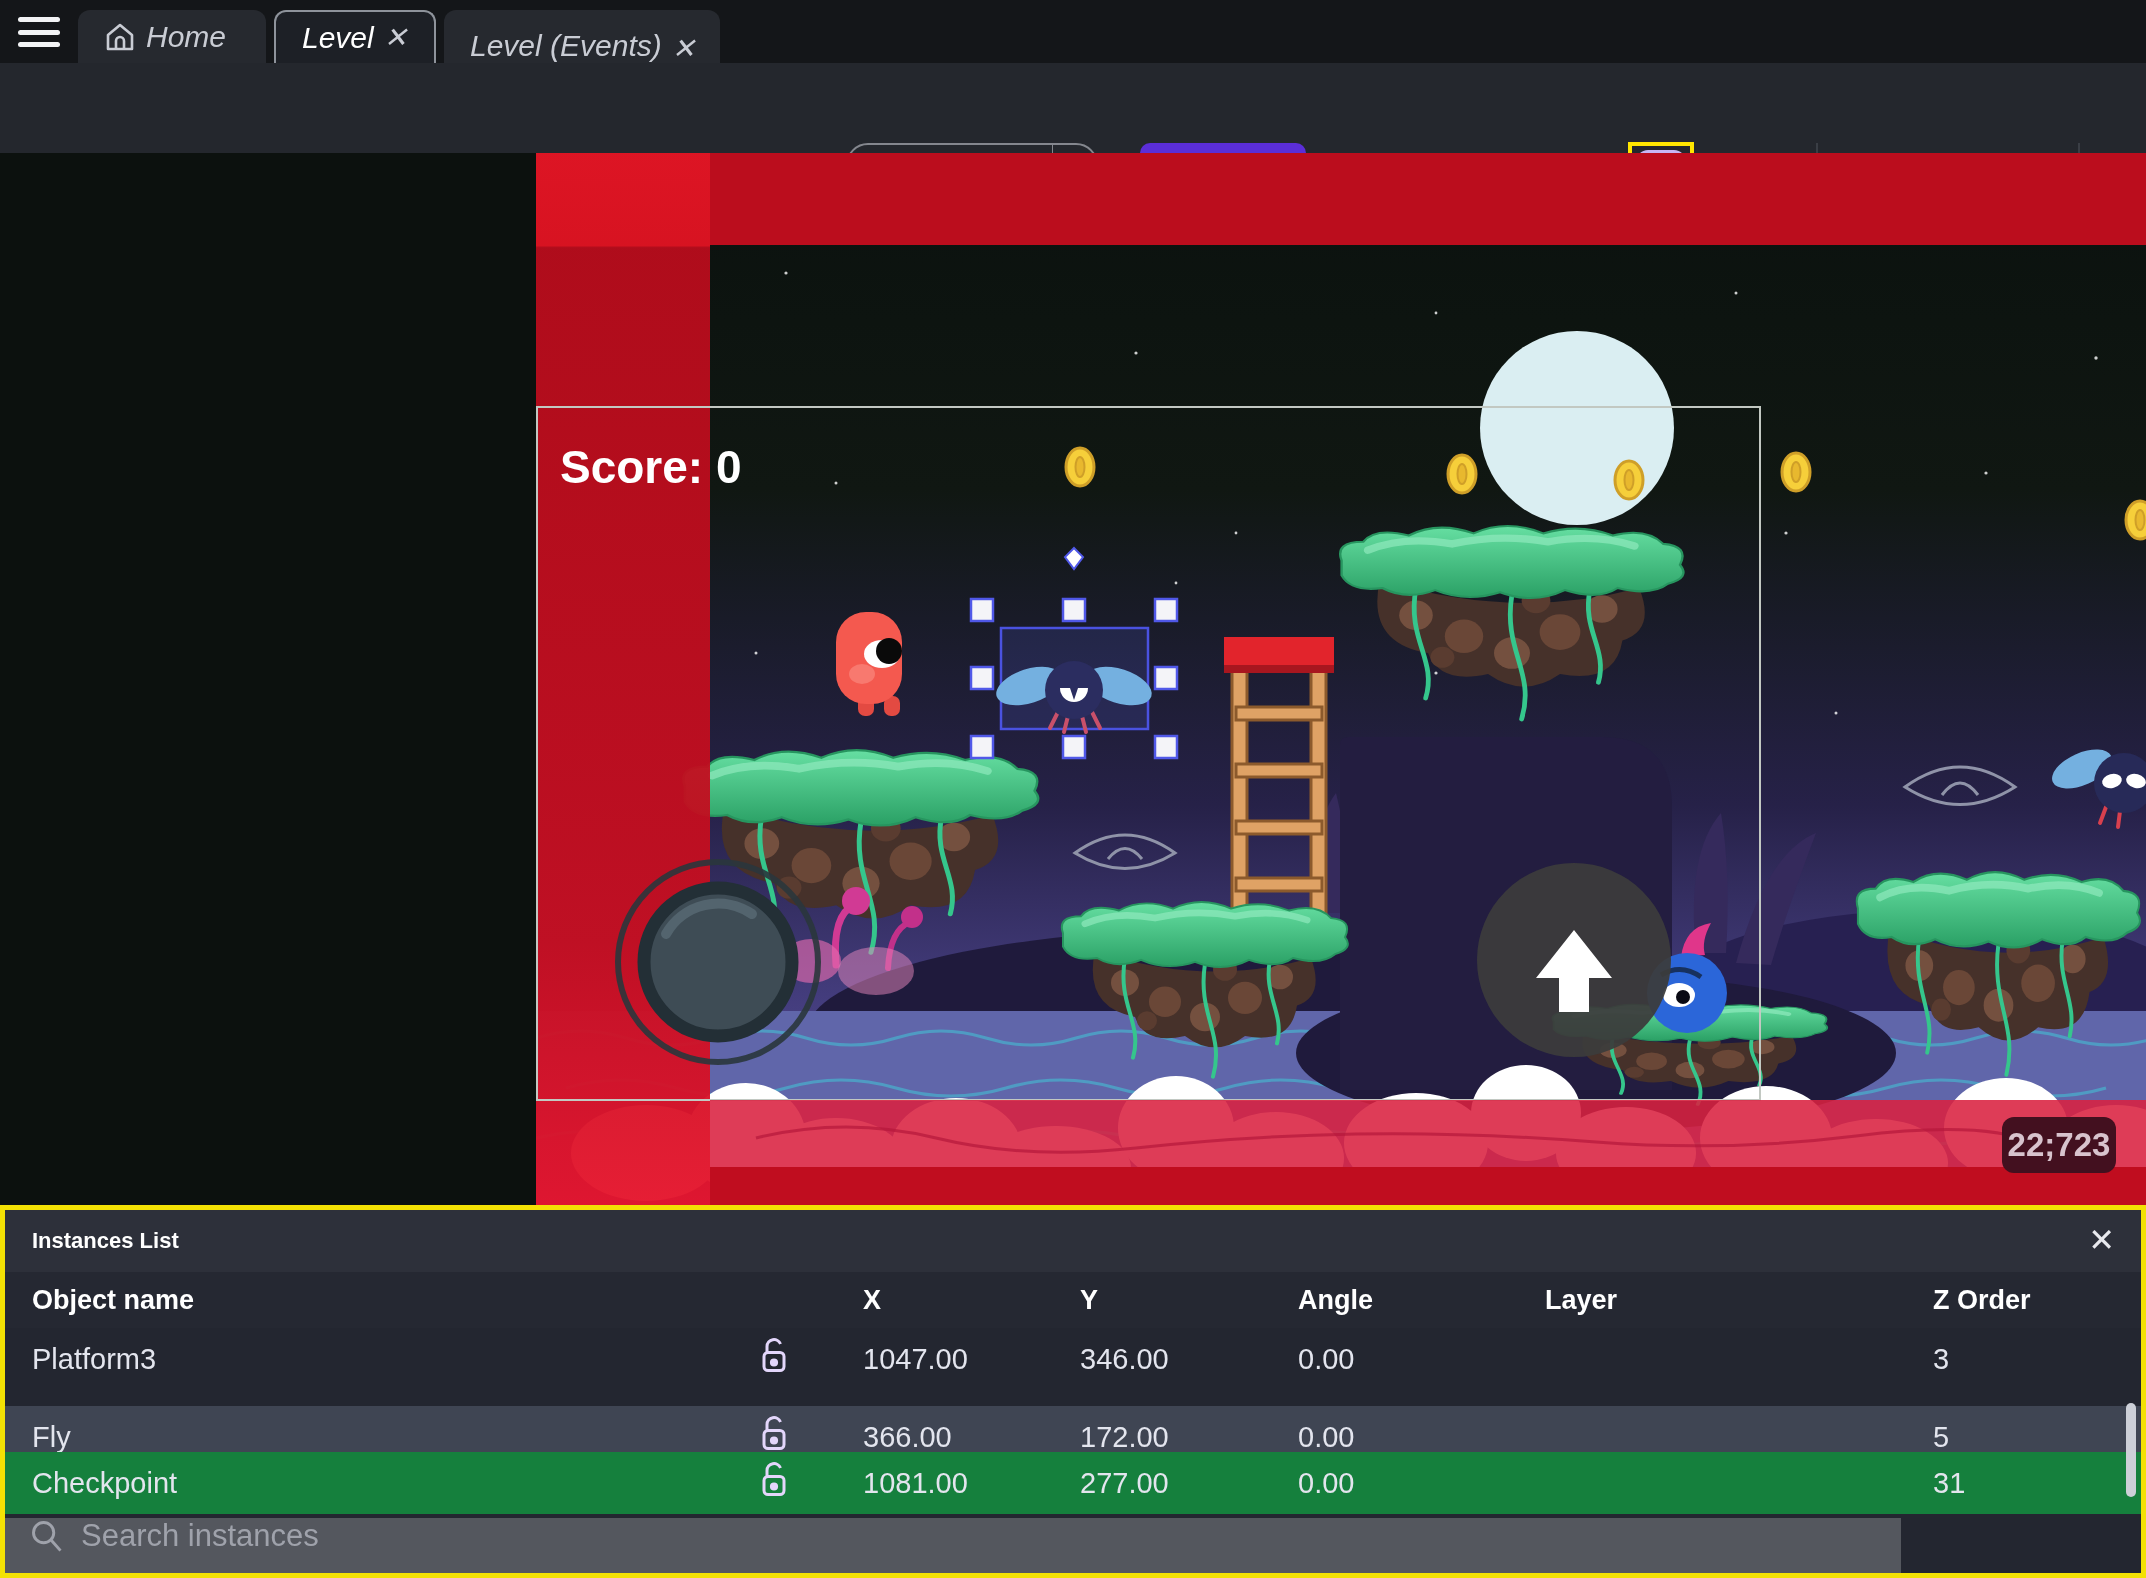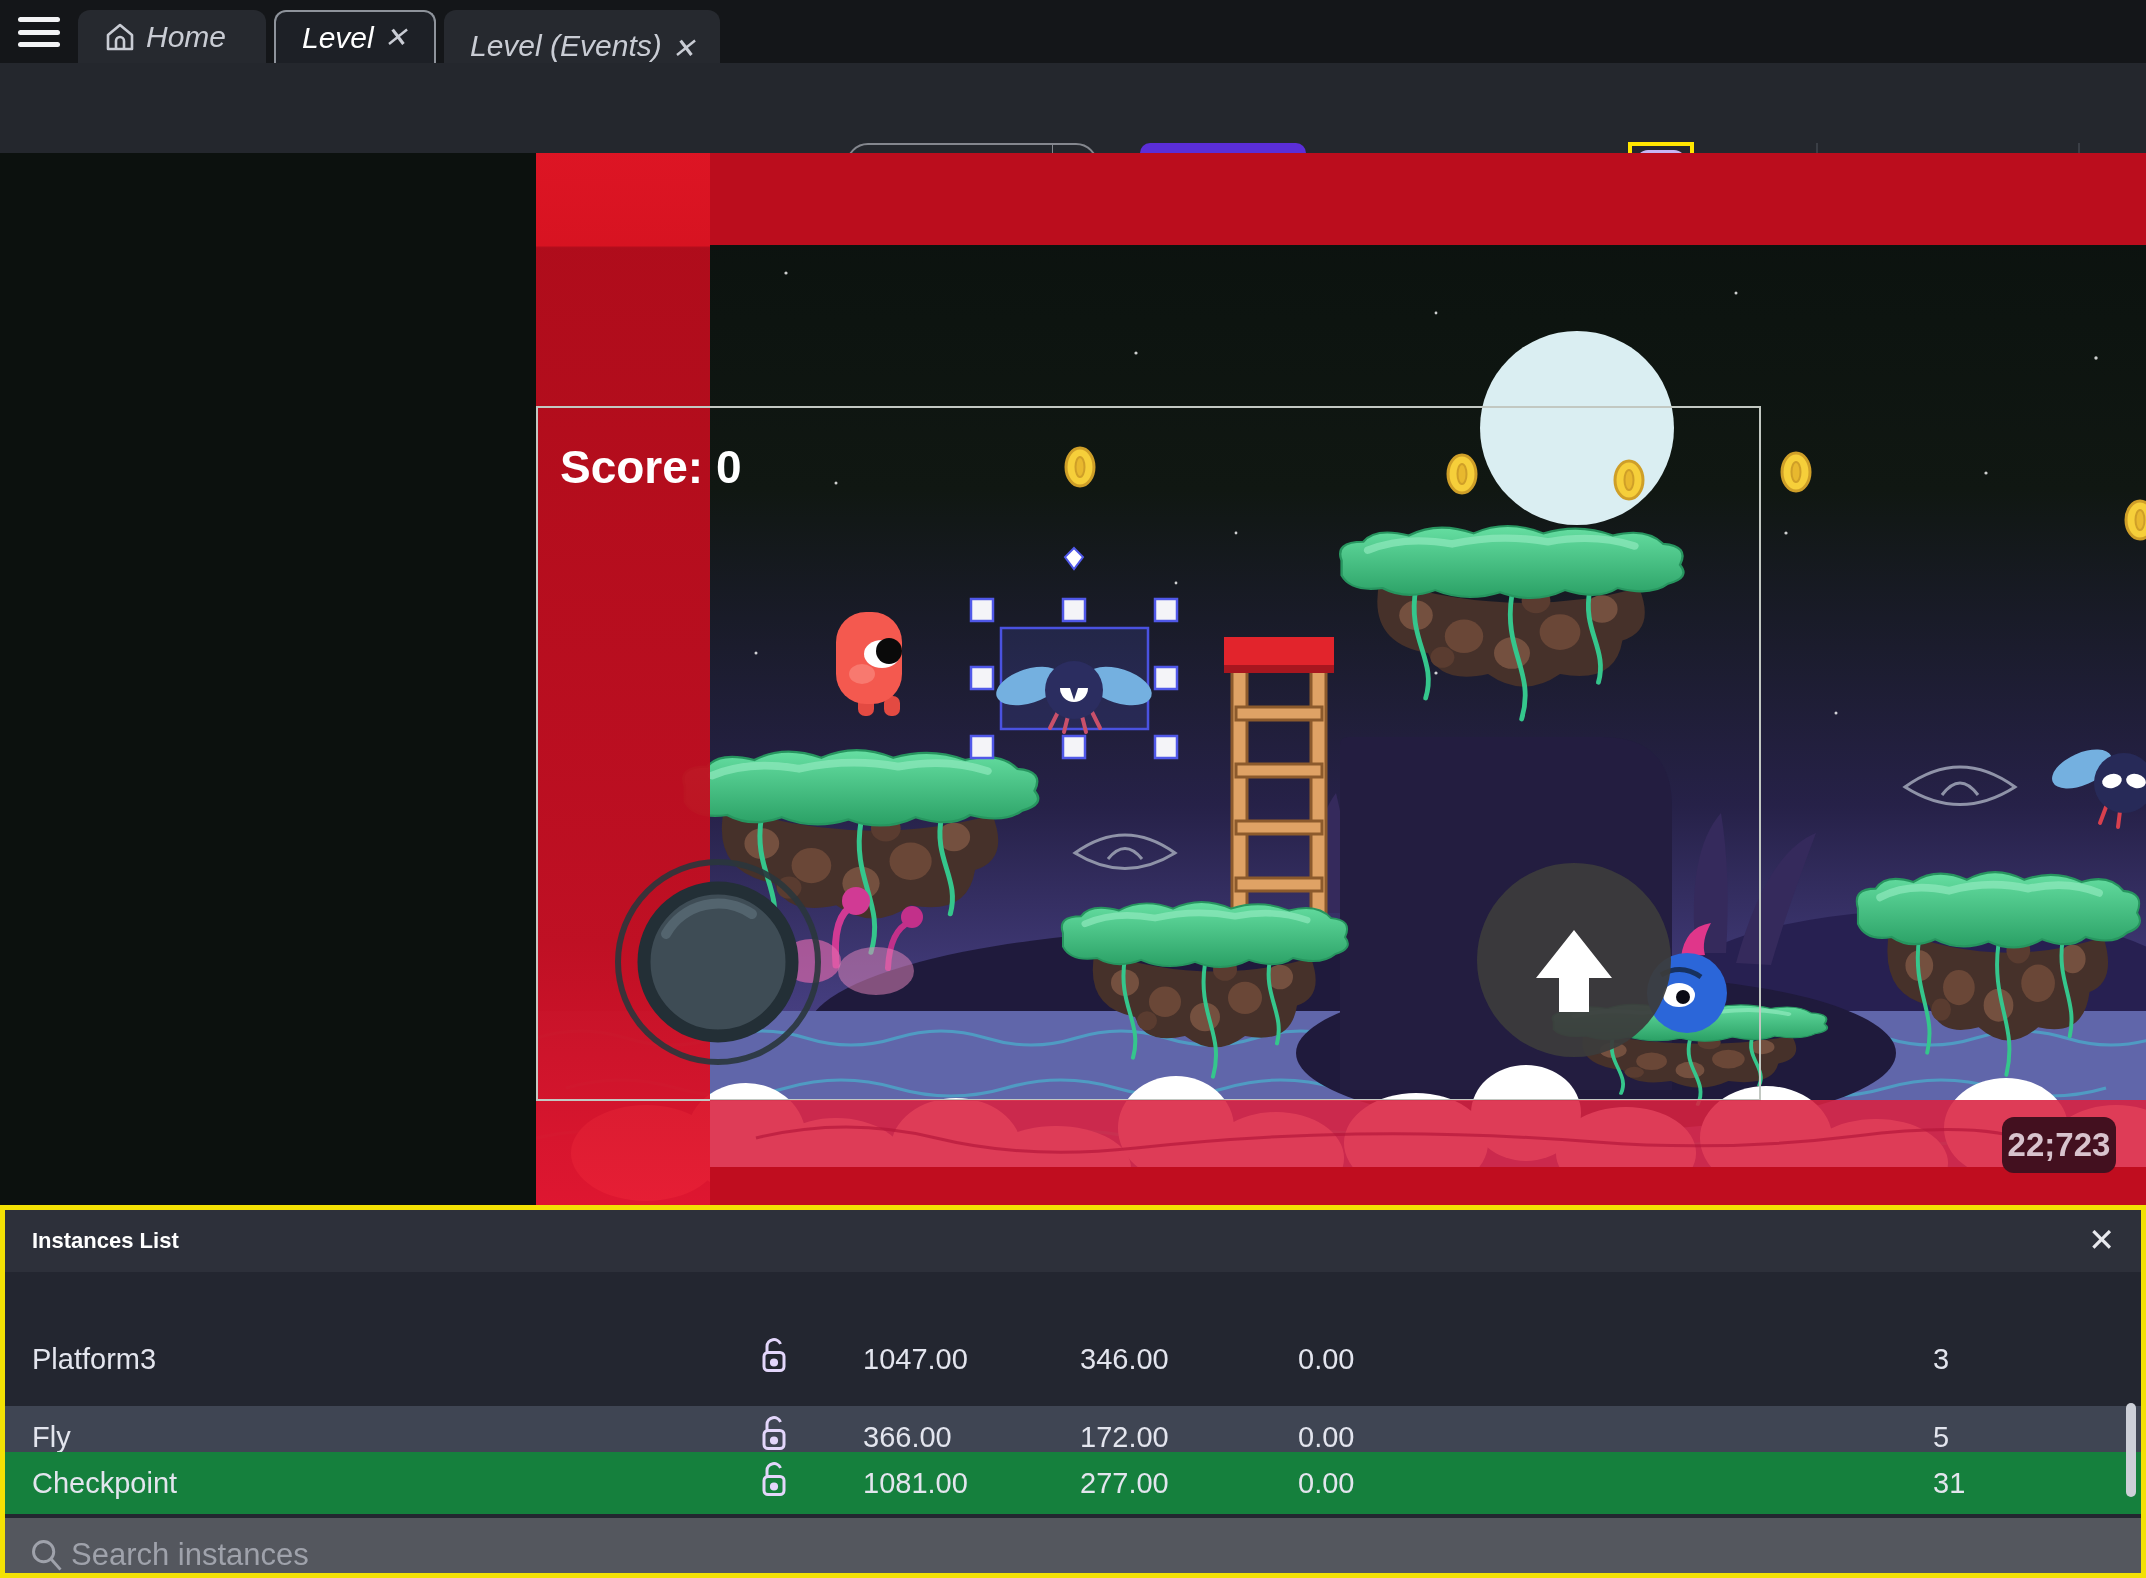--- a/index.html
+++ b/index.html
@@ -39,21 +39,21 @@
   .panel-title .t { margin-left:27px; color:#ffffff; font-size:22px; font-weight:600; }
   .panel-close { position:absolute; right:26px; top:14px; color:#e8e9ee; font-size:32px; cursor:pointer; line-height:1; }
   .panel-header { left:0; top:62px; width:2136px; height:56px; background:#252832; color:#ffffff; font-size:27px; font-weight:bold; }
   .prow { left:0; width:2136px; height:62px; color:#e3e5ee; font-size:29px; }
   .prow.r0 { top:118px; background:#232630; }
   .prow.r1 { top:196px; background:#3f4553; }
   .prow.r2 { top:242px; background:#15803d; }
   .cell { position:absolute; top:50%; transform:translateY(-50%); white-space:nowrap; }
   .c-name { left:27px; } .c-lock { left:752px; } .c-x { left:858px; } .c-y { left:1075px; }
   .c-angle { left:1293px; } .c-layer { left:1540px; } .c-z { left:1928px; }
-  .searchbar { left:0; top:308px; width:2136px; height:55px; background:#54575e; display:flex; align-items:flex-end; gap:6px; padding-left:24px; }
+  .searchbar { left:0; top:308px; width:1896px; height:55px; background:#54575e; display:flex; align-items:flex-start; gap:16px; padding-left:24px; }
   .searchbar input { background:transparent; border:none; outline:none; color:#e8e9ee; font-size:31px; width:1800px; font-family:"Liberation Sans", sans-serif; }
   .searchbar input::placeholder { color:#9fa2ab; }
   .scrollthumb { left:2121px; top:193px; width:10px; height:94px; background:#cdd0d8; border-radius:5px; }
 
   svg text { font-family:"Liberation Sans", sans-serif; }
 </style>
 </head>
 <body>
 
 <div class="abs tabbar">
@@ -446,20 +446,28 @@
     <text x="1523" y="1003" font-size="33" font-weight="bold" fill="#d8c3cd" text-anchor="middle">22;723</text>
   </g>
 </svg>
 
 <div class="abs panel">
   <div class="abs panel-title">
     <span class="t">Instances List</span>
     <span class="panel-close">✕</span>
   </div>
 
+  <div class="abs panel-header">
+    <span class="cell c-name">Object name</span>
+    <span class="cell c-x">X</span>
+    <span class="cell c-y">Y</span>
+    <span class="cell c-angle">Angle</span>
+    <span class="cell c-layer">Layer</span>
+    <span class="cell c-z">Z Order</span>
+  </div>
 
   <div class="abs prow r0">
     <span class="cell c-name">Platform3</span>
     <span class="cell c-lock">
       <svg width="34" height="40" viewBox="0 0 34 40" fill="none" stroke="#e3d6fb" stroke-width="3">
           <path d="M10,17 V11 a7,7 0 0 1 13.5,-2.5"></path>
           <rect x="7" y="17" width="20" height="18" rx="4"></rect>
           <circle cx="17" cy="27" r="2.6" fill="#e3d6fb"></circle>
         </svg>
     </span>

